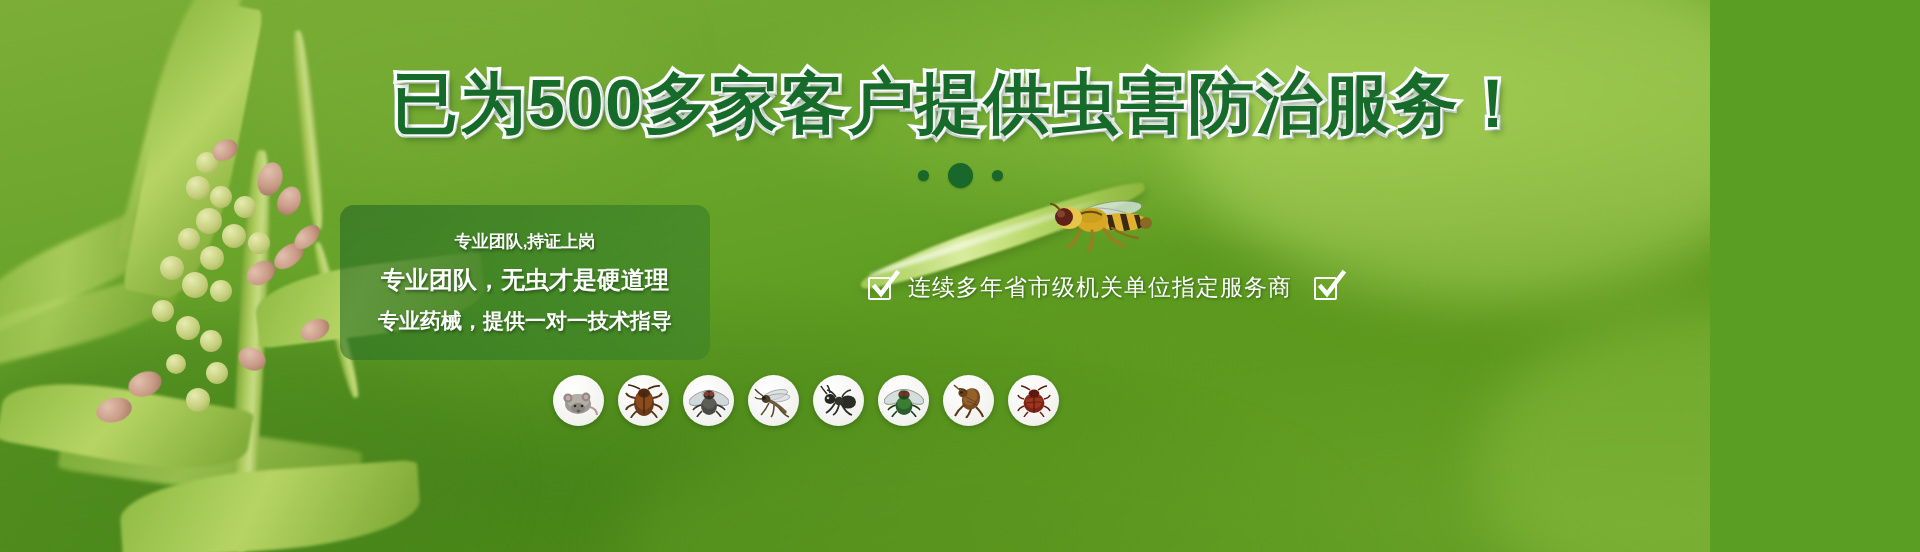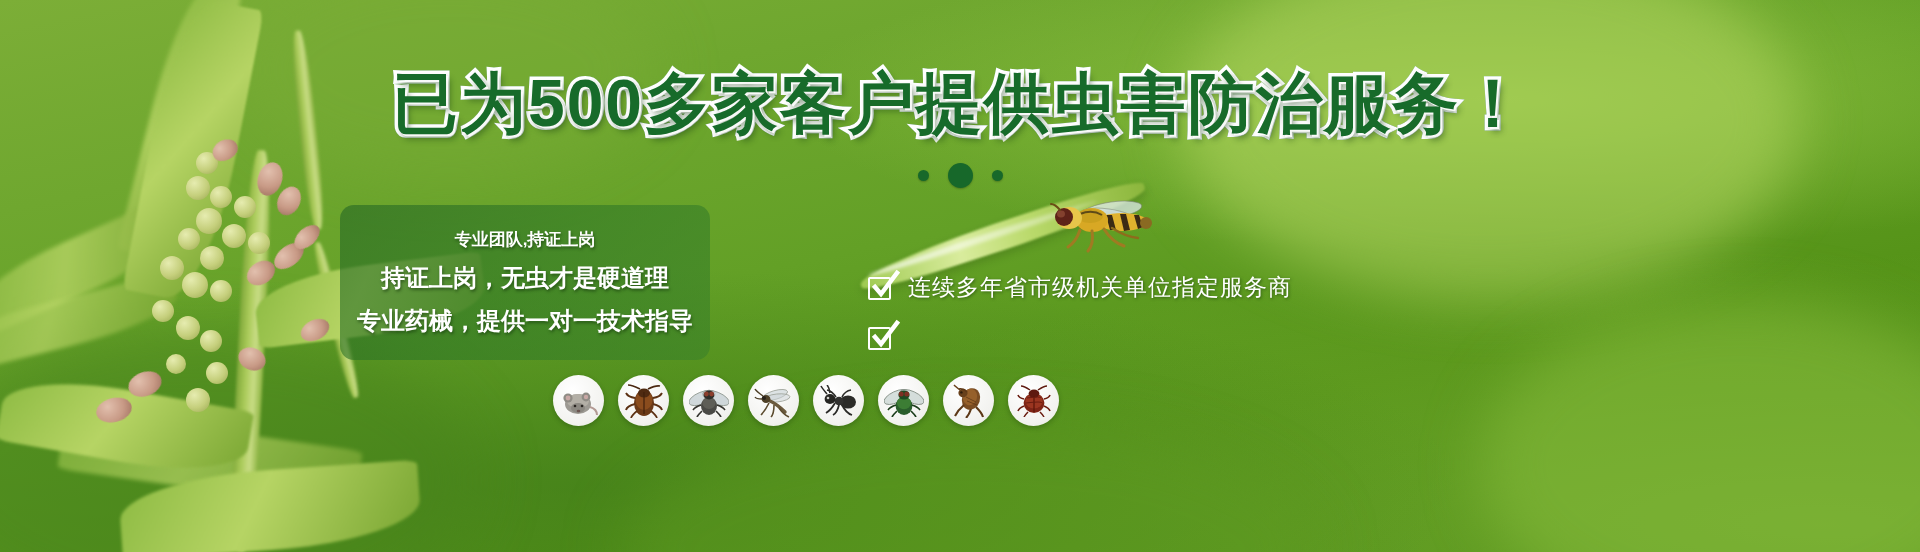--- a/index.html
+++ b/index.html
@@ -1,19 +1,19 @@
 <!DOCTYPE html>
 <html><head>
 <meta charset="utf-8">
 <style>
   * { margin:0; padding:0; box-sizing:border-box; }
   html,body { width:1920px; height:552px; overflow:hidden; }
   body { font-family:"Liberation Sans","DejaVu Sans",sans-serif; background:#5a9e23; }
 
-  #banner { position:relative; width:1920px; height:552px; overflow:hidden; }
+  #banner { position:relative; width:1710px; height:552px; overflow:hidden; }
 
   
   .bg-base{
     position:absolute; inset:0;
     background:
       radial-gradient(ellipse 60% 45% at 78% 18%, rgba(150,200,70,.75) 0%, rgba(0,0,0,0) 62%),
       radial-gradient(ellipse 70% 60% at 30% 88%, rgba(60,120,25,.60) 0%, rgba(0,0,0,0) 66%),
       radial-gradient(ellipse 90% 70% at 95% 95%, rgba(122,176,52,.65) 0%, rgba(0,0,0,0) 70%),
       linear-gradient(168deg,#7cae37 0%,#6fa72f 22%,#63a026 45%,#559318 70%,#4a8a14 100%);
   }
@@ -89,28 +89,28 @@
     position:absolute; left:340px; top:205px; width:370px; height:155px;
     display:flex; flex-direction:column; justify-content:center; align-items:center; gap:11px;
   }
   .panel-line{
     color:#ffffff; font-weight:bold; white-space:nowrap;
     font-family:"Liberation Sans","DejaVu Sans",sans-serif;
     text-shadow:1px 2px 3px rgba(15,45,10,.55);
   }
   .pl-1{ font-size:17px; letter-spacing:0px; }
   .pl-2{ font-size:24px; }
-  .pl-3{ font-size:24px; }
+  .pl-3{ font-size:21px; }
   
   .panel-lines .wide{ position:relative; }
 
   
   .bullets{
     position:absolute; left:868px; top:272px;
-    display:flex; flex-direction:column; gap:22px;
+    display:flex; gap:22px;
   }
   .bullet{ display:flex; align-items:center; gap:14px; }
   .chk{ width:26px; height:26px; position:relative; flex:0 0 auto; }
   .chk .box{
     position:absolute; left:0; top:2px; width:23px; height:23px;
     border:2px solid #ffffff; border-radius:2px;
   }
   .chk svg{ position:absolute; left:1px; top:-3px; overflow:visible; }
   .bullet-label{
     color:#ffffff; font-size:23px; font-weight:normal; white-space:nowrap;
@@ -230,21 +230,21 @@
 
   <div class="dots">
     <span class="dot s1"></span>
     <span class="dot s2"></span>
     <span class="dot s3"></span>
   </div>
 
   <div class="panel"></div>
   <div class="panel-lines">
     <div class="panel-line pl-1">专业团队,持证上岗</div>
-    <div class="panel-line pl-2 wide">持证上岗，无虫才是硬道理</div>
+    <div class="panel-line pl-2 wide">专业团队，无虫才是硬道理</div>
     <div class="panel-line pl-3 wide">专业药械，提供一对一技术指导</div>
   </div>
 
   <div class="bullets">
 
     <div class="bullet">
       <span class="chk">
         <span class="box"></span>
         <svg width="30" height="30" viewBox="0 0 30 30">
           <path d="M6 15 L12 22 L28 1" stroke="#ffffff" stroke-width="4.5" fill="none" stroke-linecap="square"></path>

